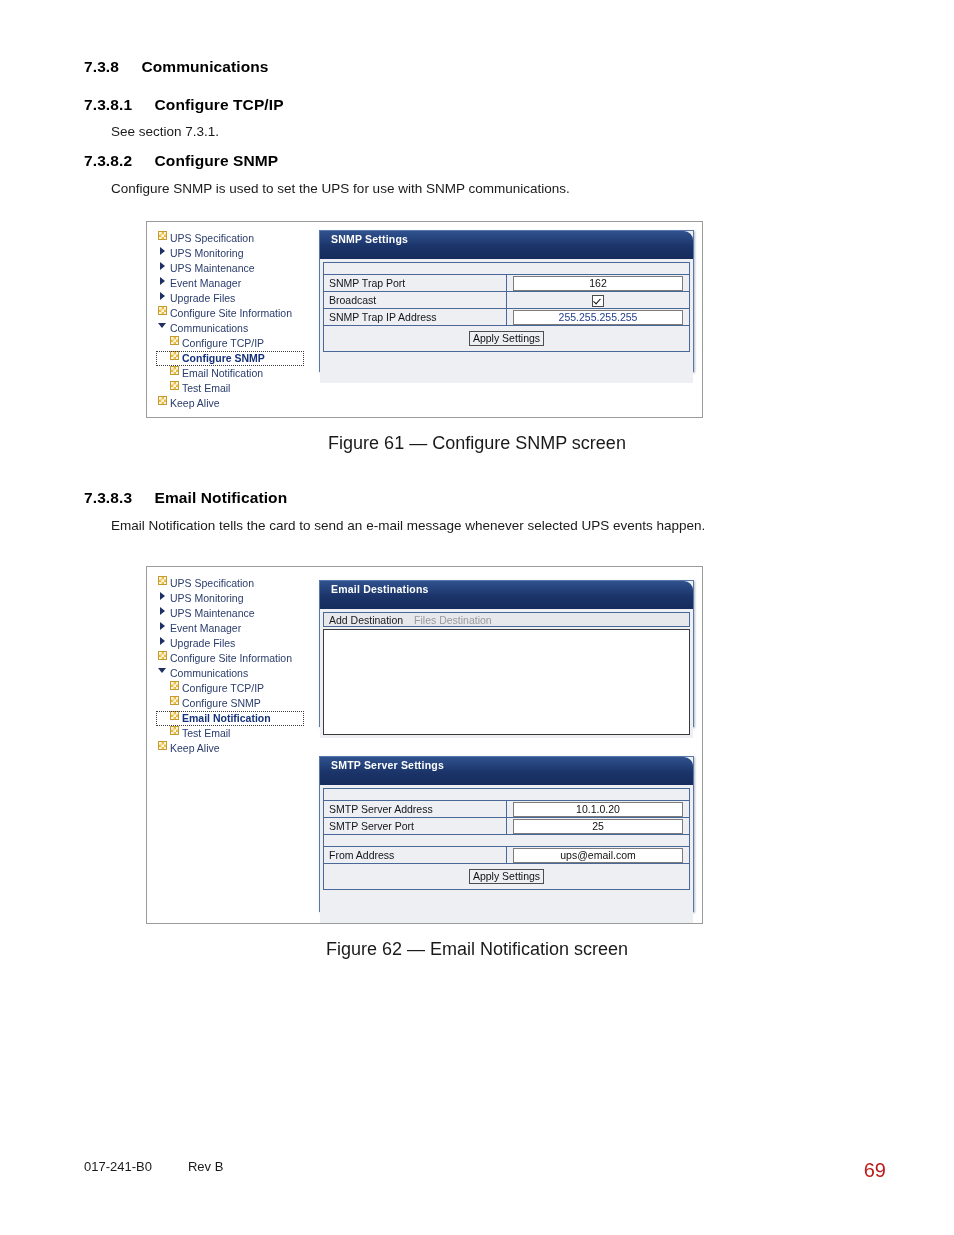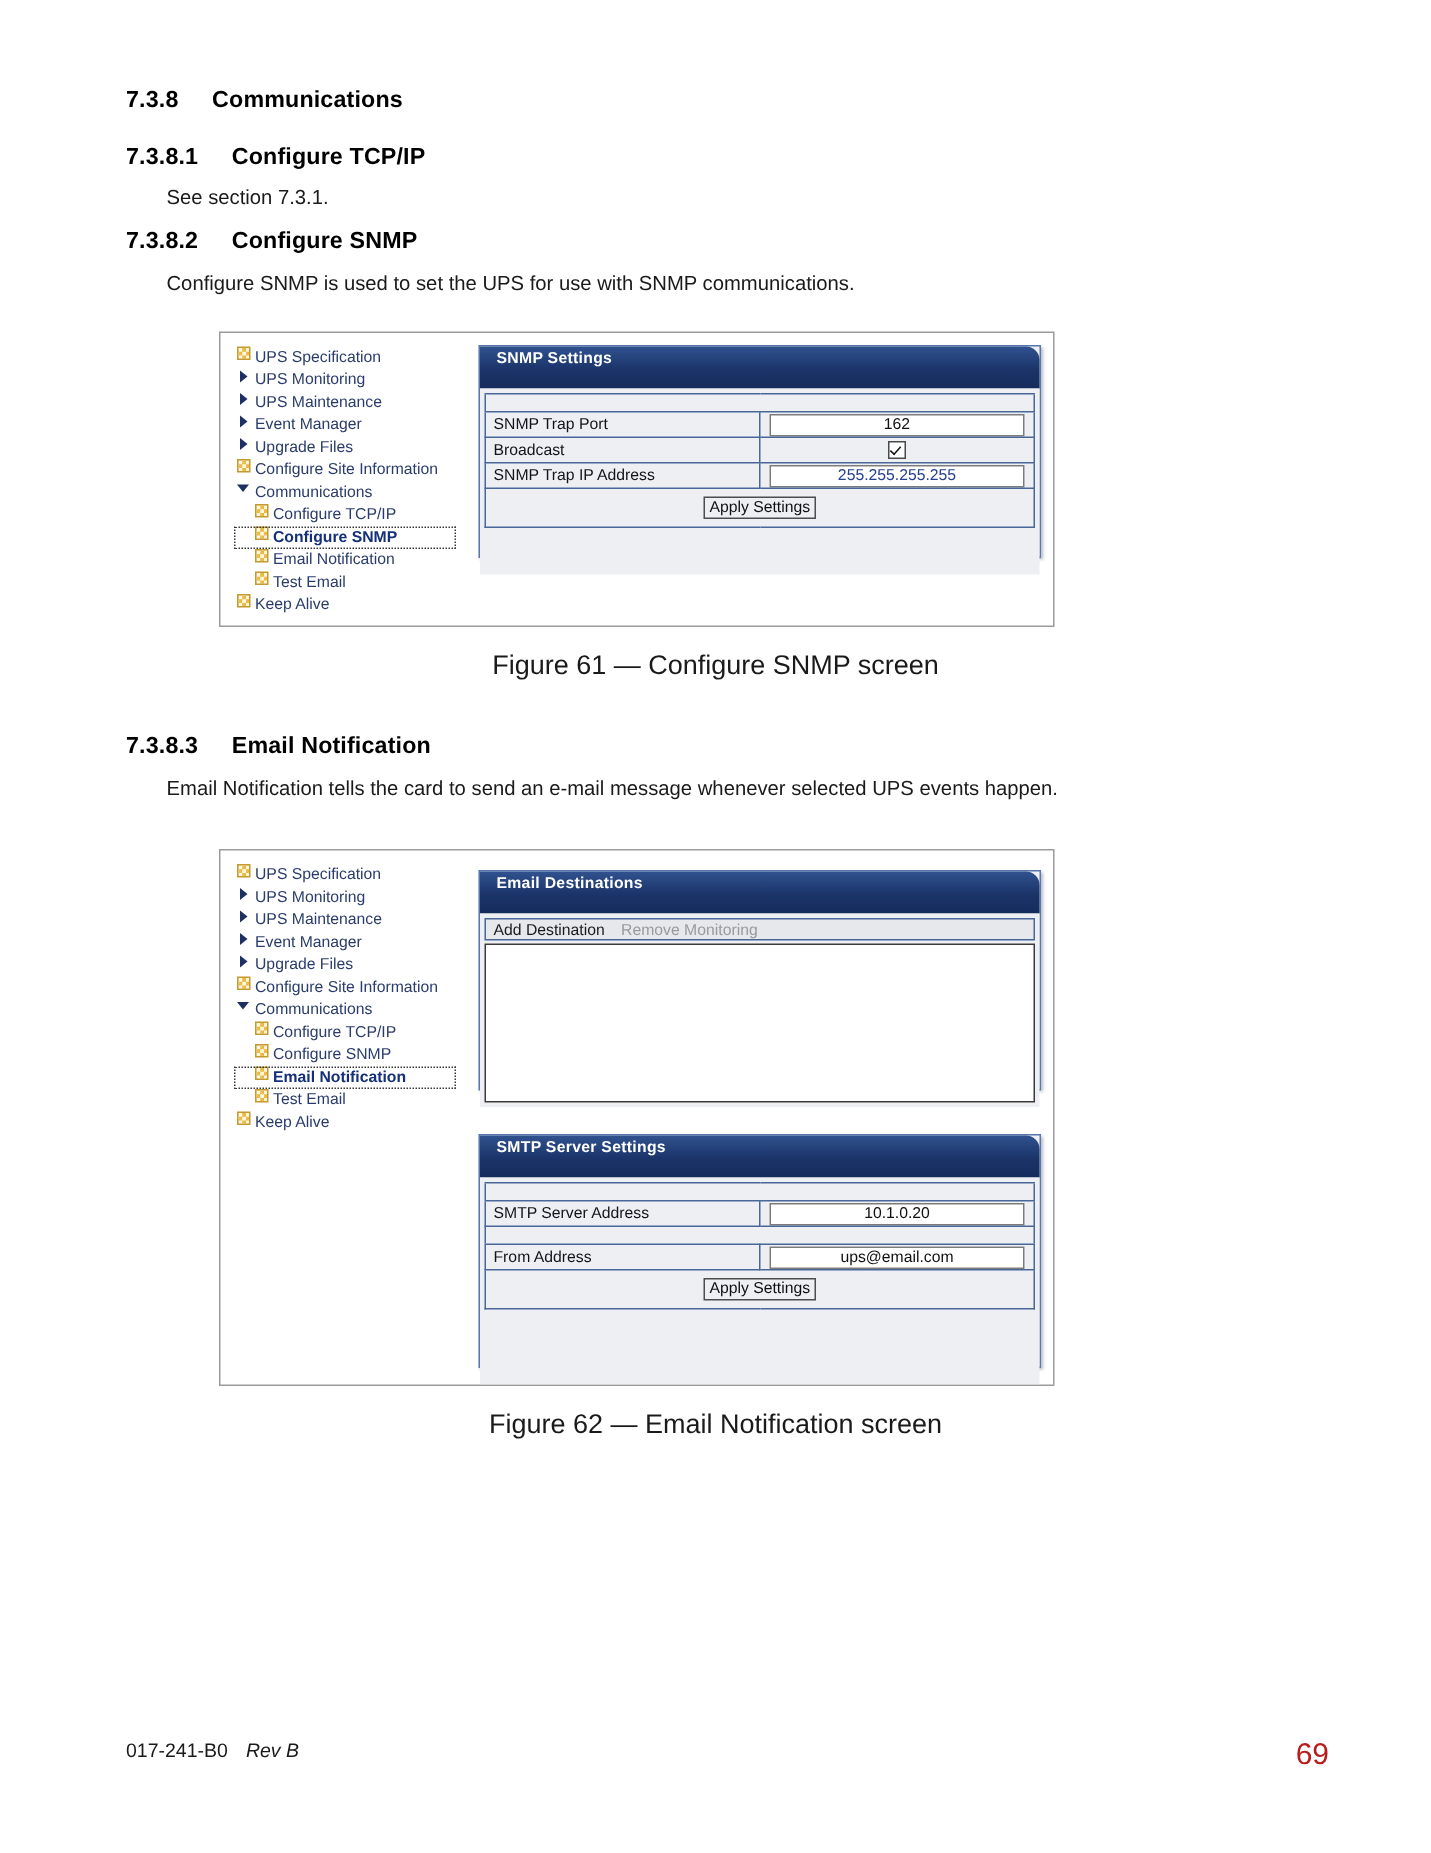--- a/index.html
+++ b/index.html
@@ -51,21 +51,21 @@
   }
 
   .footer-left {
     position: absolute;
     left: 84px;
     top: 1159px;
     font-size: 13px;
     color: #1a1a1a;
     white-space: nowrap;
   }
-  .footer-left .rev { margin-left: 12px; font-style: italic; }
+  .footer-left .rev { margin-left: 36px; }
   .footer-right {
     position: absolute;
     right: 68px;
     top: 1159px;
     font-size: 20px;
     color: #b91c1c;
   }
 
   
   .figure {
@@ -446,40 +446,46 @@
         <span class="ico-box"></span>
         <span class="tree-label">Keep Alive</span>
       </div>
     </div>
 
     <div class="panel" style="left:172px; top:13px; width:375px; height:147px;">
       <div class="panel-title">Email Destinations</div>
       <div class="panel-body" style="height:129px;">
         <div class="dest-toolbar">
           <span class="enabled">Add Destination</span>
-          <span class="disabled">Remove Monitoring</span>
+          <span class="disabled">Files Destination</span>
         </div>
         <div class="dest-list" style="height:106px; margin-top:2px;"></div>
       </div>
     </div>
 
     <div class="panel" style="left:172px; top:189px; width:375px; height:156px;">
       <div class="panel-title">SMTP Server Settings</div>
       <div class="panel-body" style="height:138px;">
         <table class="settings-table">
           <tbody>
               <tr class="spacer">
                 <td colspan="2"></td>
               </tr>
           <tr>
             <td class="label">SMTP Server Address</td>
             <td class="value">
               <span class="fieldbox">10.1.0.20</span>
             </td>
           </tr>
+          <tr>
+            <td class="label">SMTP Server Port</td>
+            <td class="value">
+              <span class="fieldbox">25</span>
+            </td>
+          </tr>
           <tr class="spacer">
                 <td colspan="2"></td>
               </tr>
           <tr>
             <td class="label">From Address</td>
             <td class="value">
               <span class="fieldbox">ups@email.com</span>
             </td>
           </tr>
           <tr class="apply-row">

